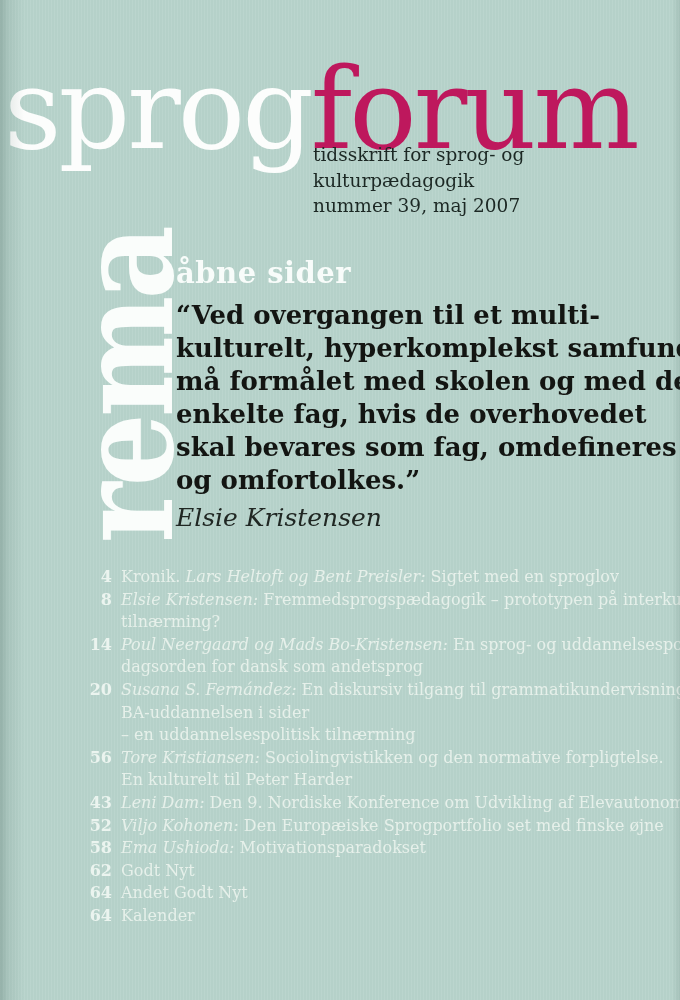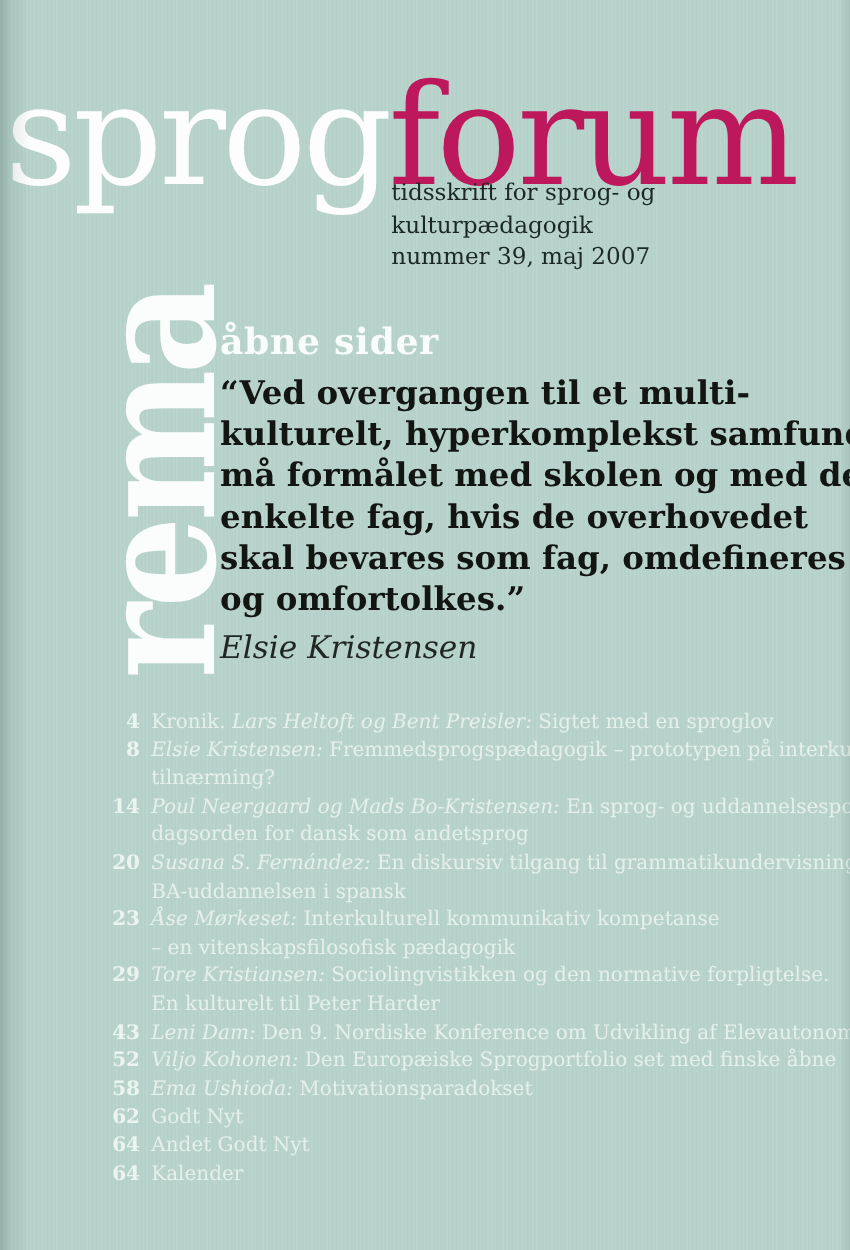--- a/index.html
+++ b/index.html
@@ -109,45 +109,41 @@
     <div class="toc-row">
       <span class="toc-num"></span>
       <span class="toc-line"><span>dagsorden for dansk som andetsprog</span><span class="it"></span><span></span></span>
     </div>
     <div class="toc-row">
       <span class="toc-num">20</span>
       <span class="toc-line"><span></span><span class="it">Susana S. Fernández:</span><span> En diskursiv tilgang til grammatikundervisning på</span></span>
     </div>
     <div class="toc-row">
       <span class="toc-num"></span>
-      <span class="toc-line"><span>BA-uddannelsen i spansk</span><span class="it"></span><span></span></span>
-    </div>
-    <div class="toc-row">
-      <span class="toc-num">23</span>
-      <span class="toc-line"><span></span><span class="it">Åse Mørkeset:</span><span> Interkulturell kommunikativ kompetanse</span></span>
+      <span class="toc-line"><span>BA-uddannelsen i sider</span><span class="it"></span><span></span></span>
     </div>
     <div class="toc-row">
       <span class="toc-num"></span>
-      <span class="toc-line"><span>– en vitenskapsfilosofisk pædagogik</span><span class="it"></span><span></span></span>
+      <span class="toc-line"><span>– en uddannelsespolitisk tilnærming</span><span class="it"></span><span></span></span>
     </div>
     <div class="toc-row">
-      <span class="toc-num">29</span>
+      <span class="toc-num">56</span>
       <span class="toc-line"><span></span><span class="it">Tore Kristiansen:</span><span> Sociolingvistikken og den normative forpligtelse.</span></span>
     </div>
     <div class="toc-row">
       <span class="toc-num"></span>
       <span class="toc-line"><span>En kulturelt til Peter Harder</span><span class="it"></span><span></span></span>
     </div>
     <div class="toc-row">
       <span class="toc-num">43</span>
       <span class="toc-line"><span></span><span class="it">Leni Dam:</span><span> Den 9. Nordiske Konference om Udvikling af Elevautonomi</span></span>
     </div>
     <div class="toc-row">
       <span class="toc-num">52</span>
-      <span class="toc-line"><span></span><span class="it">Viljo Kohonen:</span><span> Den Europæiske Sprogportfolio set med finske åbne</span></span>
+      <span class="toc-line"><span></span><span class="it">Viljo Kohonen:</span><span> Den Europæiske Sprogportfolio set med finske øjne</span></span>
     </div>
     <div class="toc-row">
       <span class="toc-num">58</span>
       <span class="toc-line"><span></span><span class="it">Ema Ushioda:</span><span> Motivationsparadokset</span></span>
     </div>
     <div class="toc-row">
       <span class="toc-num">62</span>
       <span class="toc-line"><span>Godt Nyt</span><span class="it"></span><span></span></span>
     </div>
     <div class="toc-row">

